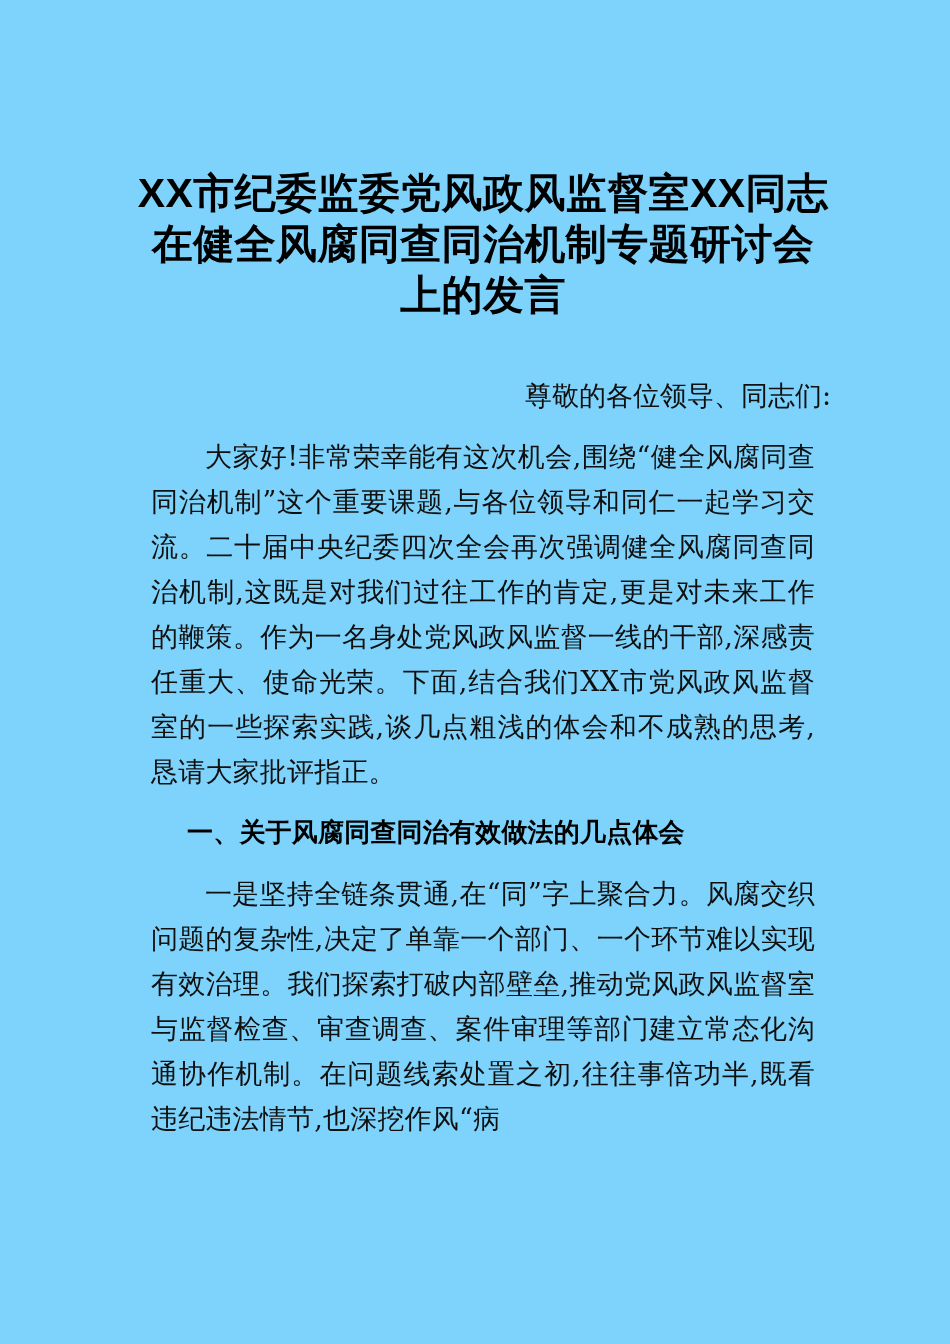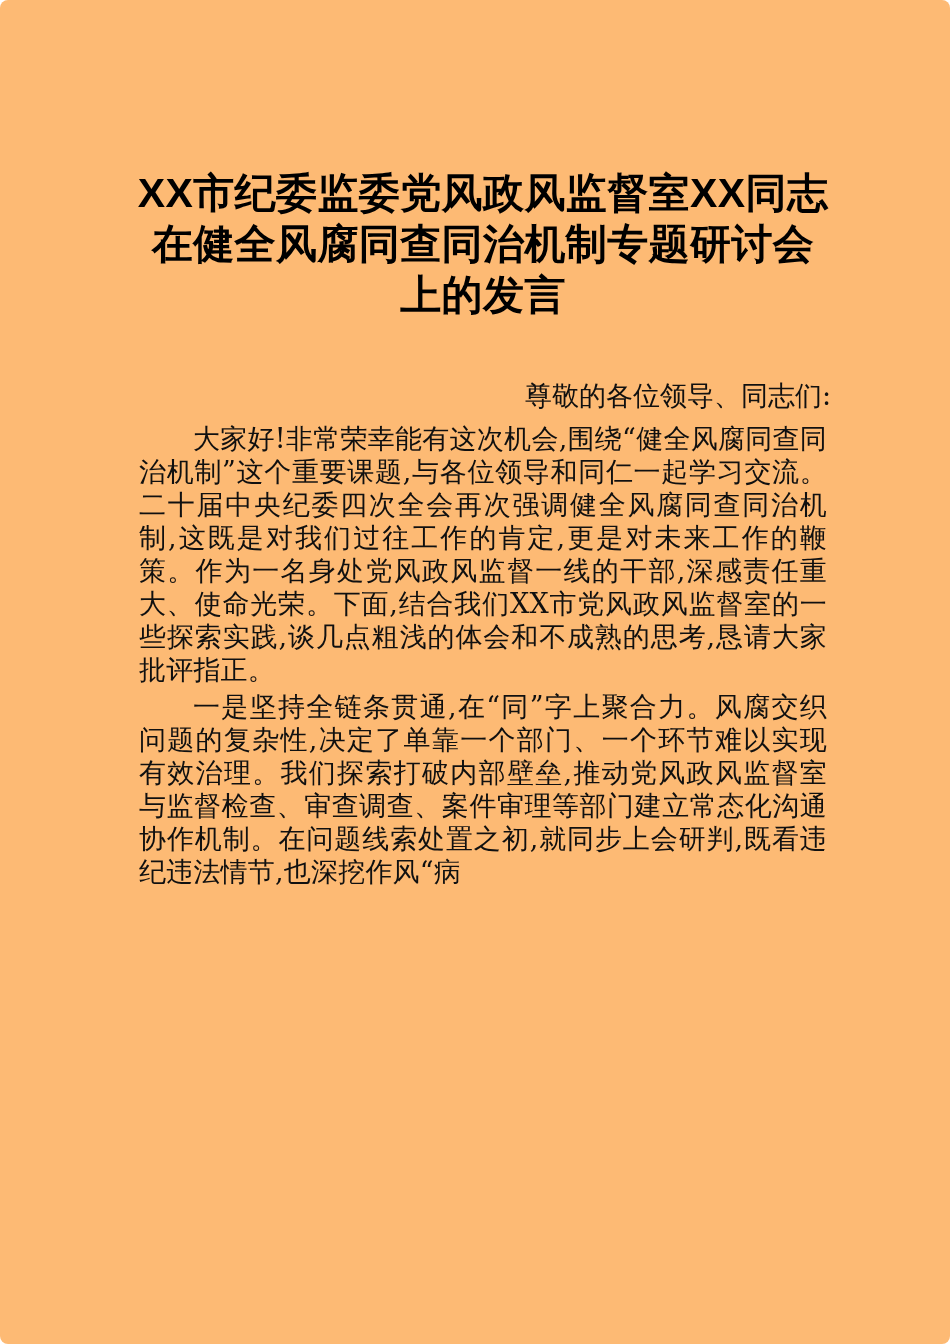--- a/index.html
+++ b/index.html
@@ -14,24 +14,23 @@
     font-family: "Liberation Serif", "DejaVu Serif", serif;
     color: #000000;
     -webkit-font-smoothing: antialiased;
   }
 
   .page {
     position: relative;
     box-sizing: border-box;
     width: 950px;
     height: 1344px;
-    background: #fdba74;
+    background: #7dd3fc;
     padding: 12px;
     overflow: hidden;
-    border-radius: 8px;
   }
 
   .page-inner {
     position: absolute;
     left: 135px;
     top: 168px;
     width: 696px;
   }
 
   
@@ -56,25 +55,25 @@
   .body-block {
     font-family: "DejaVu Serif", "Liberation Serif", serif;
     font-size: 27px;
     line-height: 45px;
     text-align: justify;
     text-justify: inter-ideograph;
     color: #101010;
   }
 
   .para {
-    margin: 4px;
+    margin: 16px;
     padding: 0;
     text-indent: 2em;
     font-size: 27px;
-    line-height: 33px;
+    line-height: 45px;
     letter-spacing: 0.2px;
   }
 
   
   .section-heading {
     margin: 0;
     padding: 0;
     text-indent: 2em;
     font-family: "Liberation Sans", "DejaVu Sans", sans-serif;
     font-weight: 700;
@@ -104,19 +103,20 @@
     <h1 class="doc-title">XX市纪委监委党风政风监督室XX同志在健全风腐同查同治机制专题研讨会上的发言</h1>
 
     <div class="title-gap"></div>
 
     <div class="body-block">
 
       <p class="salutation">尊敬的各位领导、同志们:</p>
 
       <p class="para">大家好!非常荣幸能有这次机会,围绕“健全风腐同查同治机制”这个重要课题,与各位领导和同仁一起学习交流。二十届中央纪委四次全会再次强调健全风腐同查同治机制,这既是对我们过往工作的肯定,更是对未来工作的鞭策。作为一名身处党风政风监督一线的干部,深感责任重大、使命光荣。下面,结合我们XX市党风政风监督室的一些探索实践,谈几点粗浅的体会和不成熟的思考,恳请大家批评指正。</p>
 
+      <p class="section-heading">一、关于风腐同查同治有效做法的几点体会</p>
 
 
-      <p class="para">一是坚持全链条贯通,在“同”字上聚合力。风腐交织问题的复杂性,决定了单靠一个部门、一个环节难以实现有效治理。我们探索打破内部壁垒,推动党风政风监督室与监督检查、审查调查、案件审理等部门建立常态化沟通协作机制。在问题线索处置之初,就同步上会研判,既看违纪违法情节,也深挖作风“病</p>
+      <p class="para">一是坚持全链条贯通,在“同”字上聚合力。风腐交织问题的复杂性,决定了单靠一个部门、一个环节难以实现有效治理。我们探索打破内部壁垒,推动党风政风监督室与监督检查、审查调查、案件审理等部门建立常态化沟通协作机制。在问题线索处置之初,往往事倍功半,既看违纪违法情节,也深挖作风“病</p>
 
     </div>
   </div>
 </div>
 
 </body></html>

